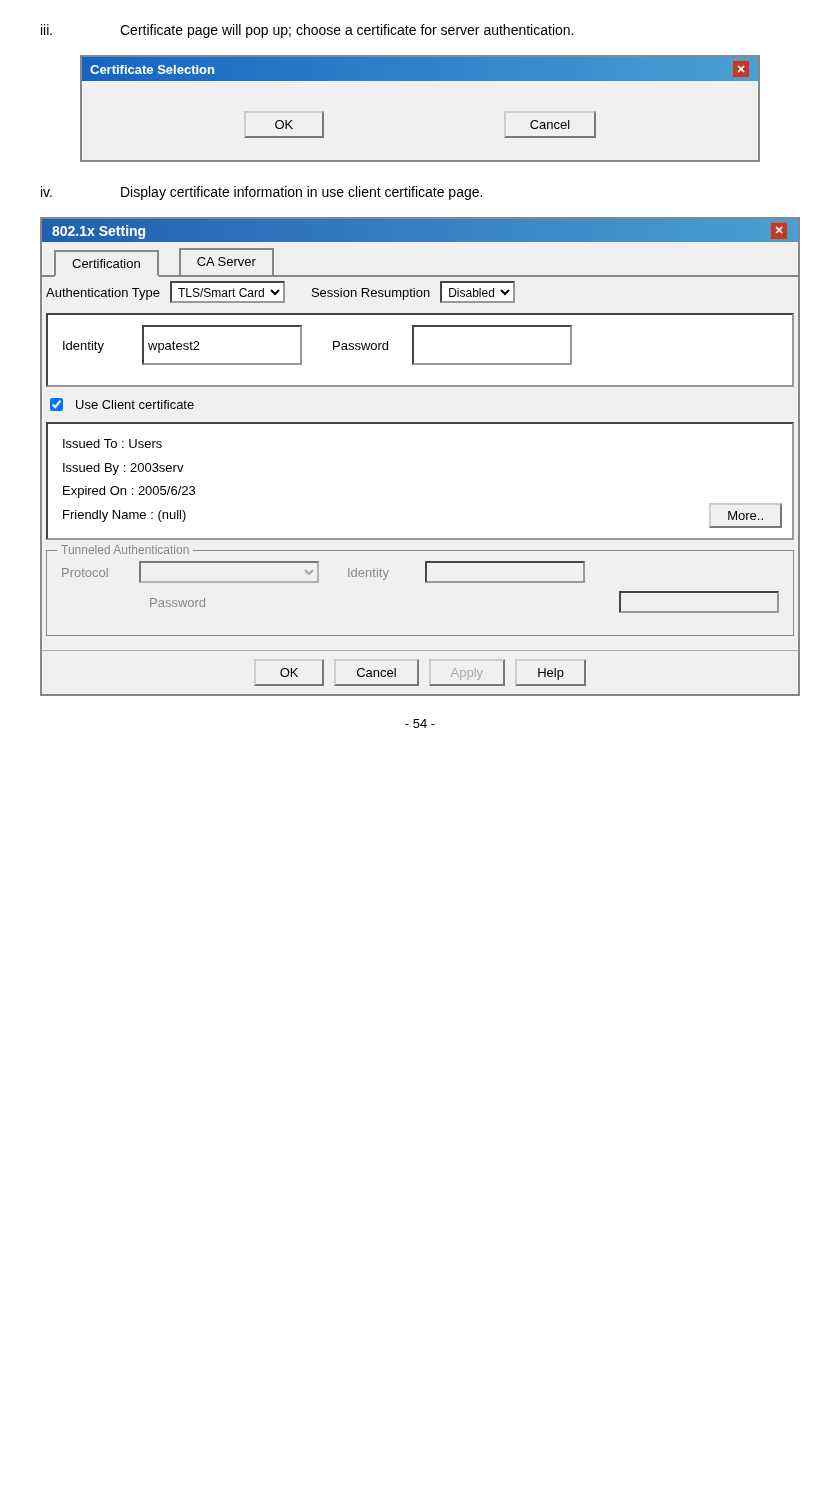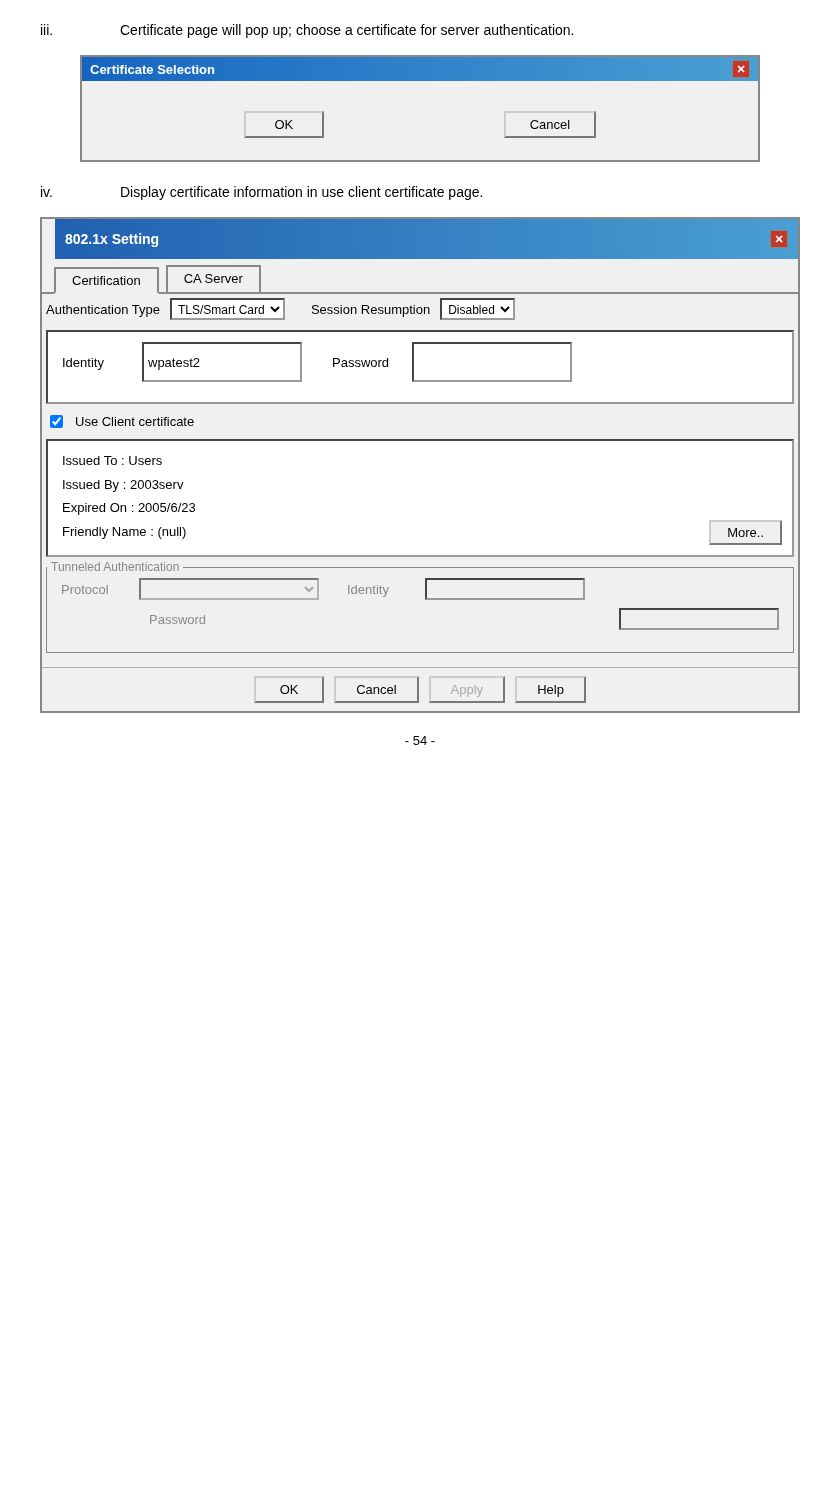--- a/index.html
+++ b/index.html
@@ -134,30 +134,29 @@
 
     .setting-dialog-titlebar {
       background: linear-gradient(to right, #2060b0, #4a9fd4);
       color: #fff;
       font-weight: bold;
       font-size: 14px;
       padding: 5px 10px;
       display: flex;
       align-items: center;
       justify-content: space-between;
-      height: 40px;
-      margin-left: 13px;
+      height: 23px;
     }
 
     .tabs-row {
       display: flex;
       background: #f0f0f0;
       border-bottom: 2px solid #888;
       padding: 6px 12px 0 12px;
-      gap: 3px;
+      gap: 16px;
     }
 
     .tab {
       padding: 4px 16px;
       border: 2px solid #888;
       border-bottom: none;
       background: #f0f0f0;
       font-size: 13px;
       cursor: pointer;
       margin-right: 4px;
@@ -241,21 +240,21 @@
     .tunneled-auth-group {
       border: 1px solid #888;
       padding: 10px 14px 14px 14px;
       margin-bottom: 10px;
       position: relative;
     }
 
     .tunneled-auth-legend {
       position: absolute;
       top: -8px;
-      left: 0;
+      left: 10px;
       background: #f0f0f0;
       padding: 0 4px;
       font-size: 12px;
       color: #888;
     }
 
     .tunneled-row {
       display: flex;
       align-items: center;
       margin-bottom: 8px;

